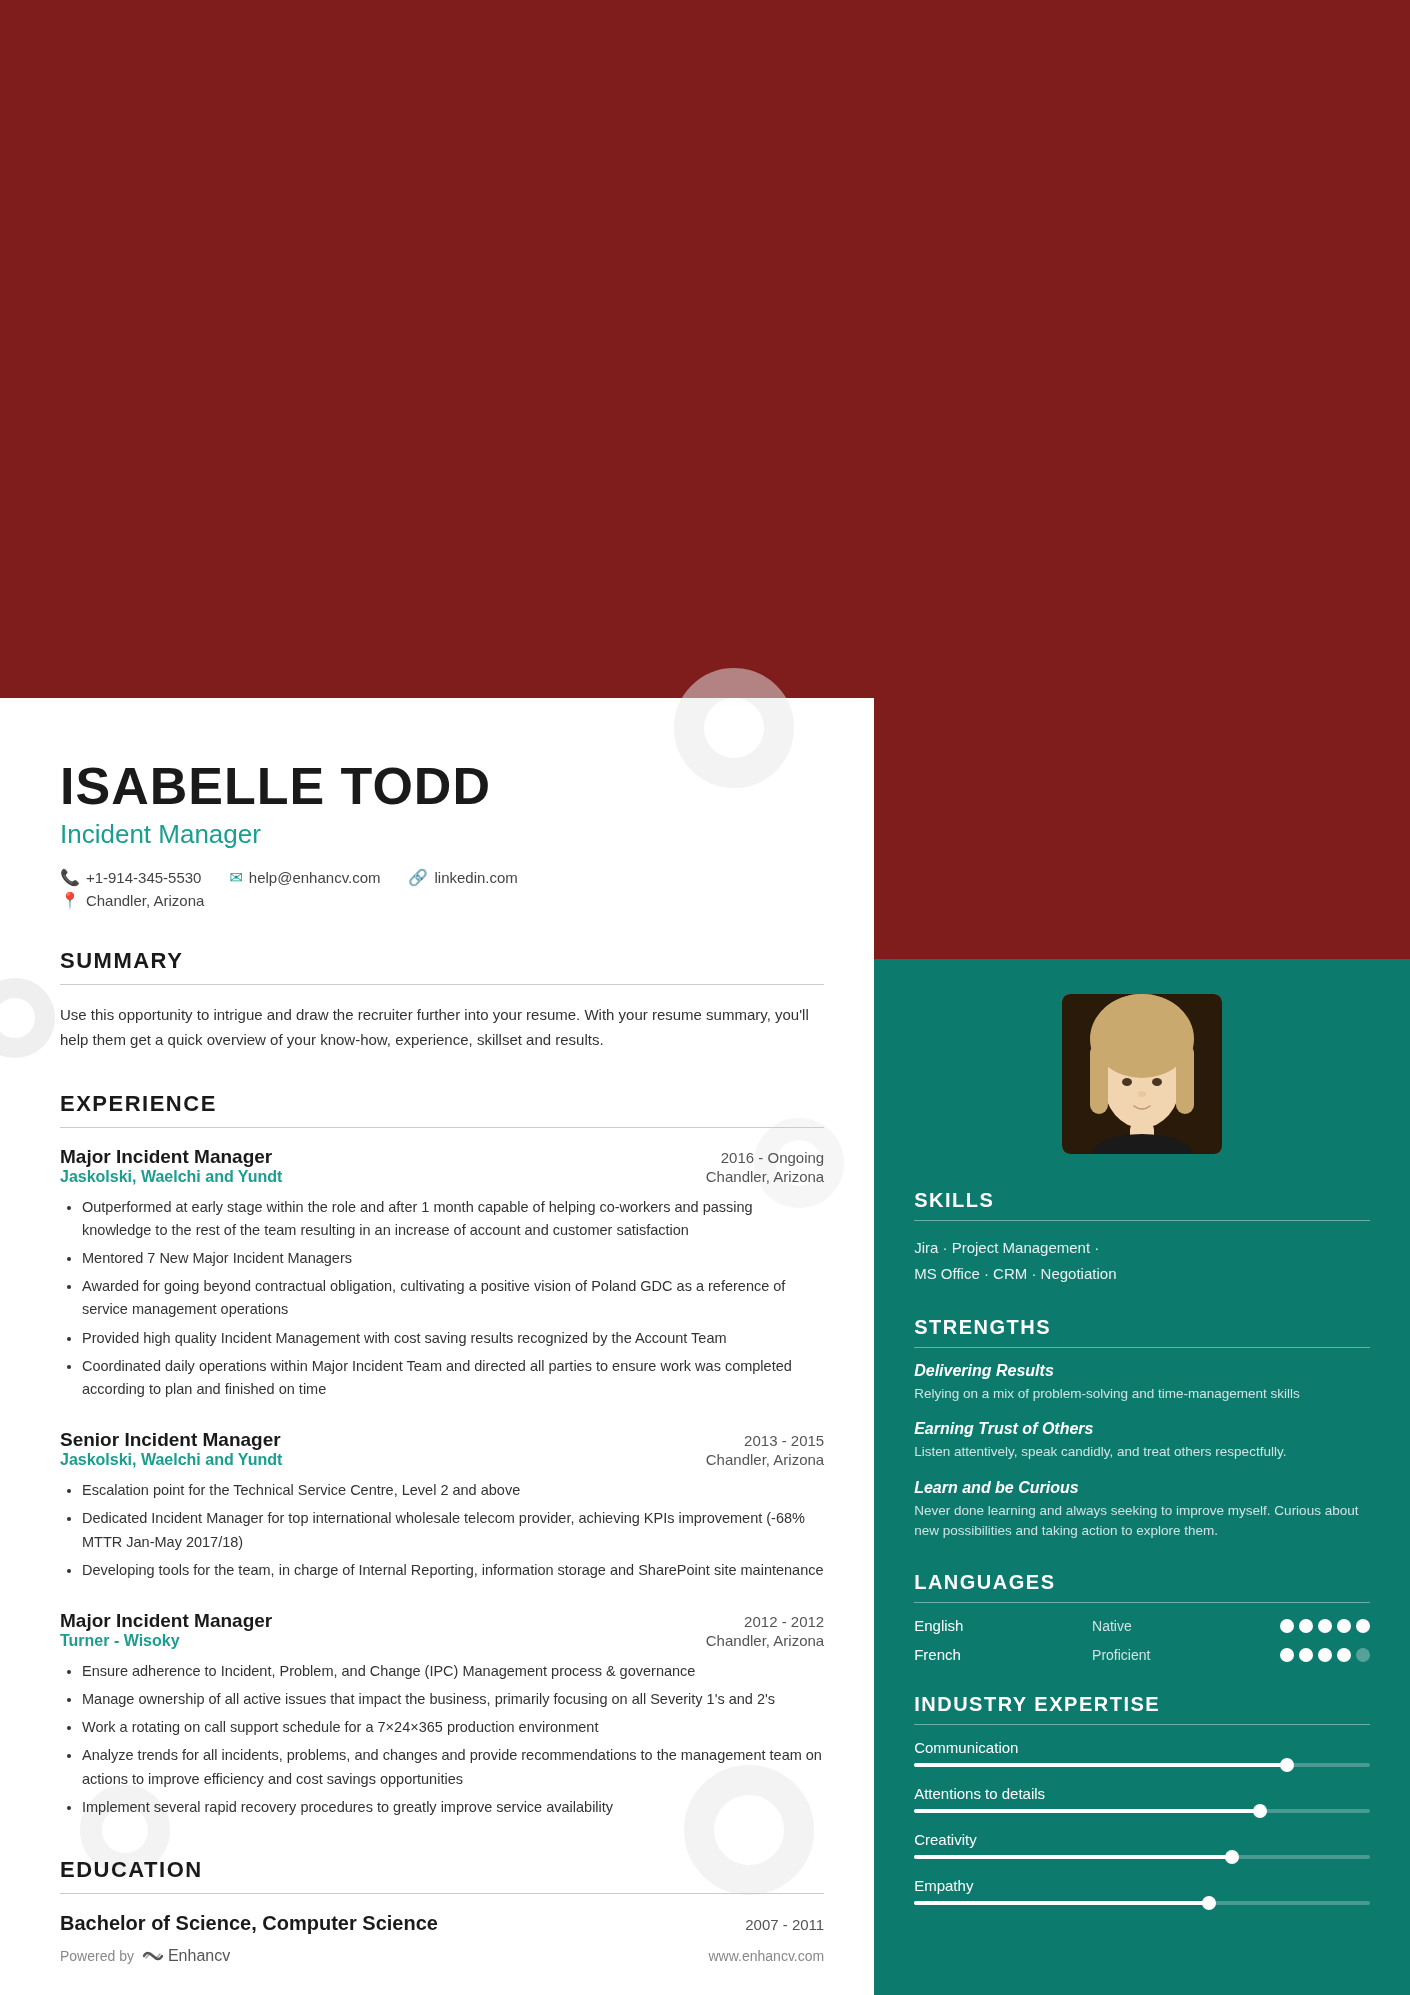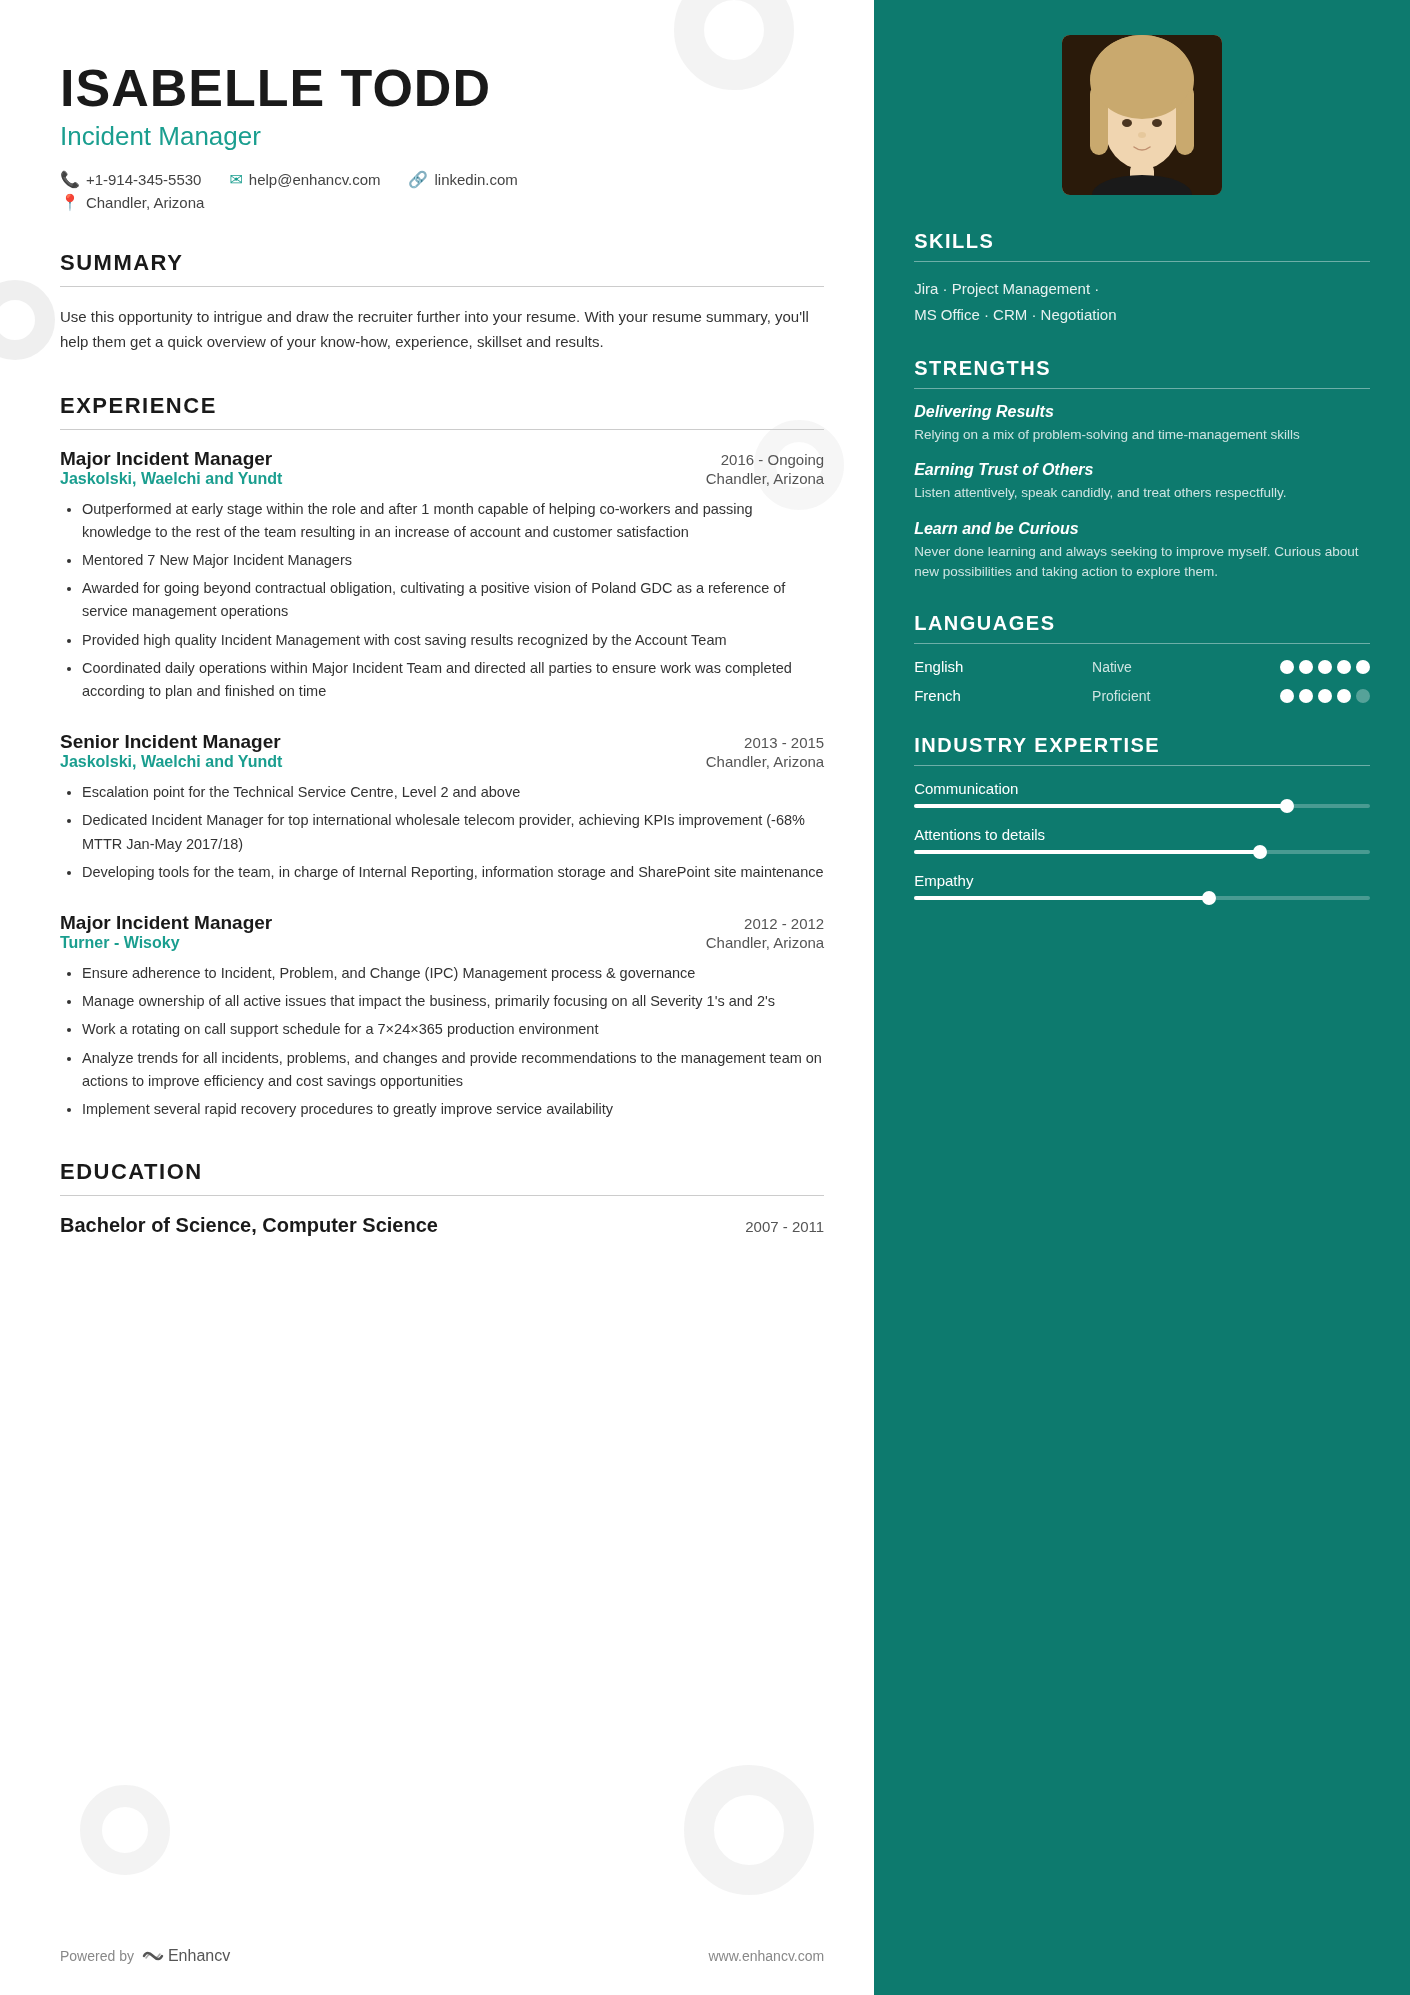--- a/index.html
+++ b/index.html
@@ -8,22 +8,23 @@
       background: #f0f0f0;
       display: flex;
       justify-content: center;
       align-items: flex-start;
       min-height: 100vh;
     }
     .resume-container {
       width: 1410px;
       min-height: 1995px;
       display: flex;
-      background: #be185d;
+      background: #7f1d1d;
       position: relative;
+      align-items: flex-end;
     }
     
     .left-col {
       width: 62%;
       padding: 60px 50px 60px 60px;
       background: white;
       position: relative;
     }
     
     .deco-circle-top {
@@ -589,20 +590,26 @@
             <div class="expertise-bar-fill" style="width: 82%"></div>
           </div>
         </div>
         <div class="expertise-item">
           <div class="expertise-label">Attentions to details</div>
           <div class="expertise-bar-bg">
             <div class="expertise-bar-fill" style="width: 76%"></div>
           </div>
         </div>
         <div class="expertise-item">
+          <div class="expertise-label">Creativity</div>
+          <div class="expertise-bar-bg">
+            <div class="expertise-bar-fill" style="width: 70%"></div>
+          </div>
+        </div>
+        <div class="expertise-item">
           <div class="expertise-label">Empathy</div>
           <div class="expertise-bar-bg">
             <div class="expertise-bar-fill" style="width: 65%"></div>
           </div>
         </div>
       </div>
 
     </div>
   </div>
 

